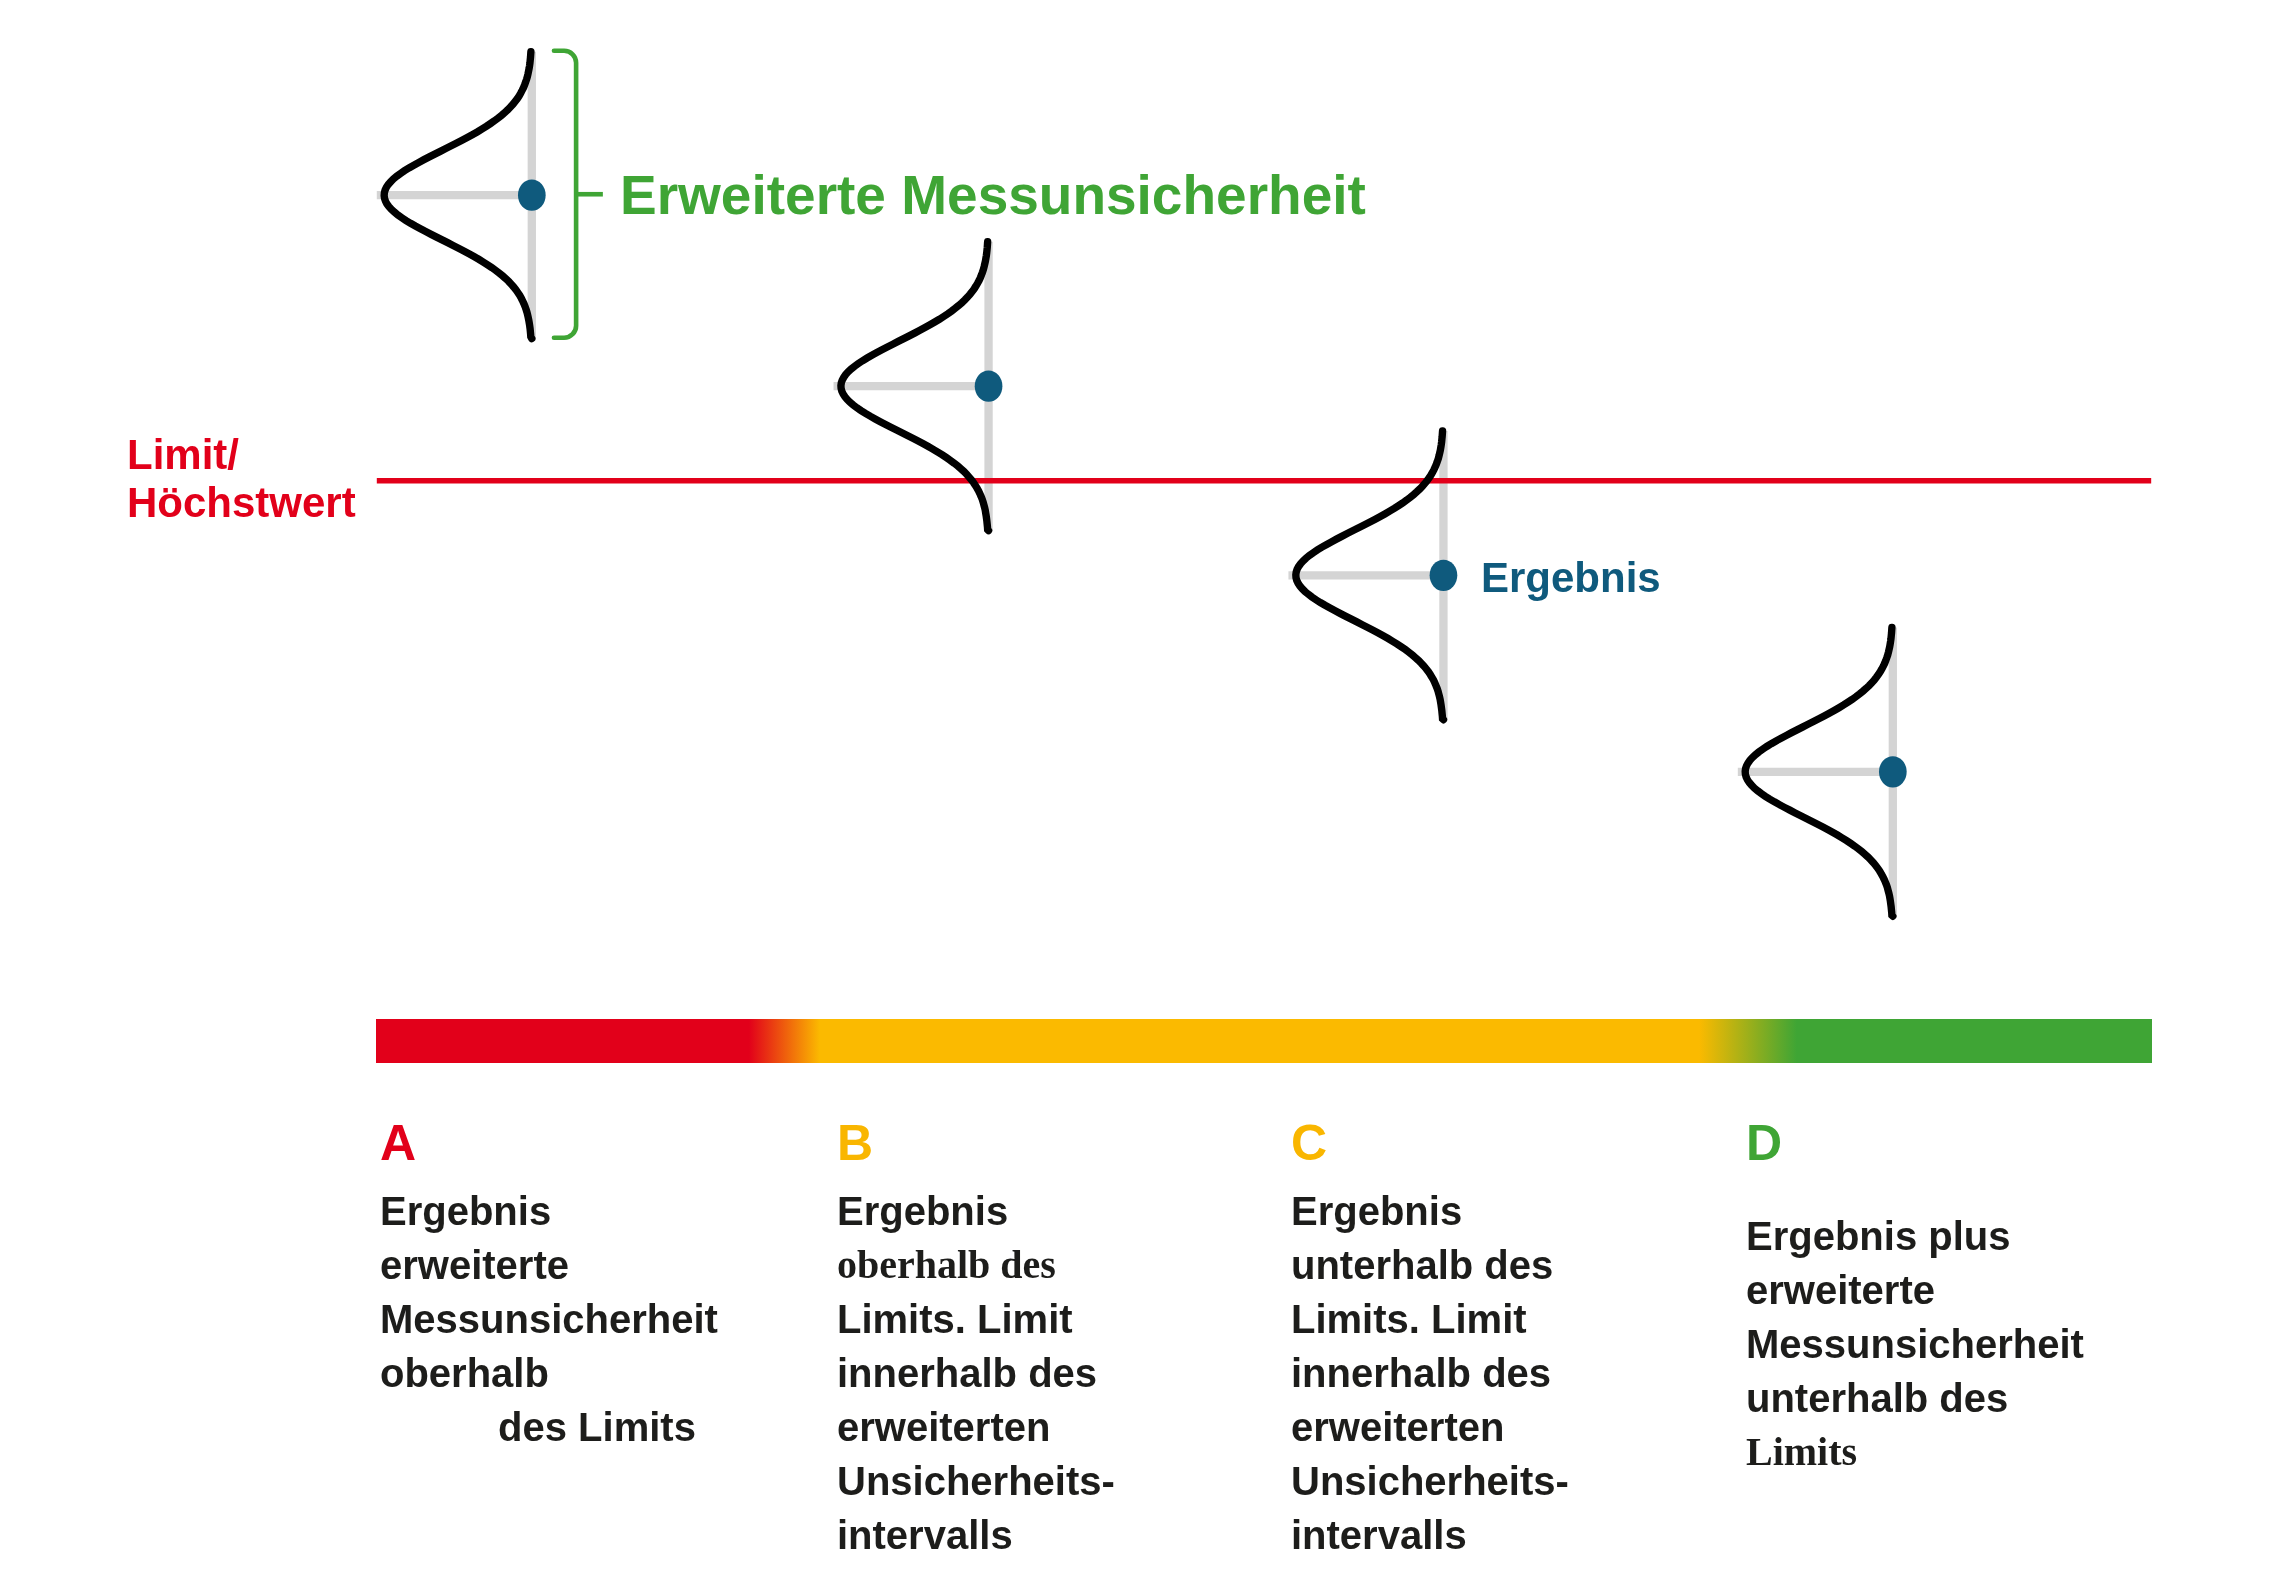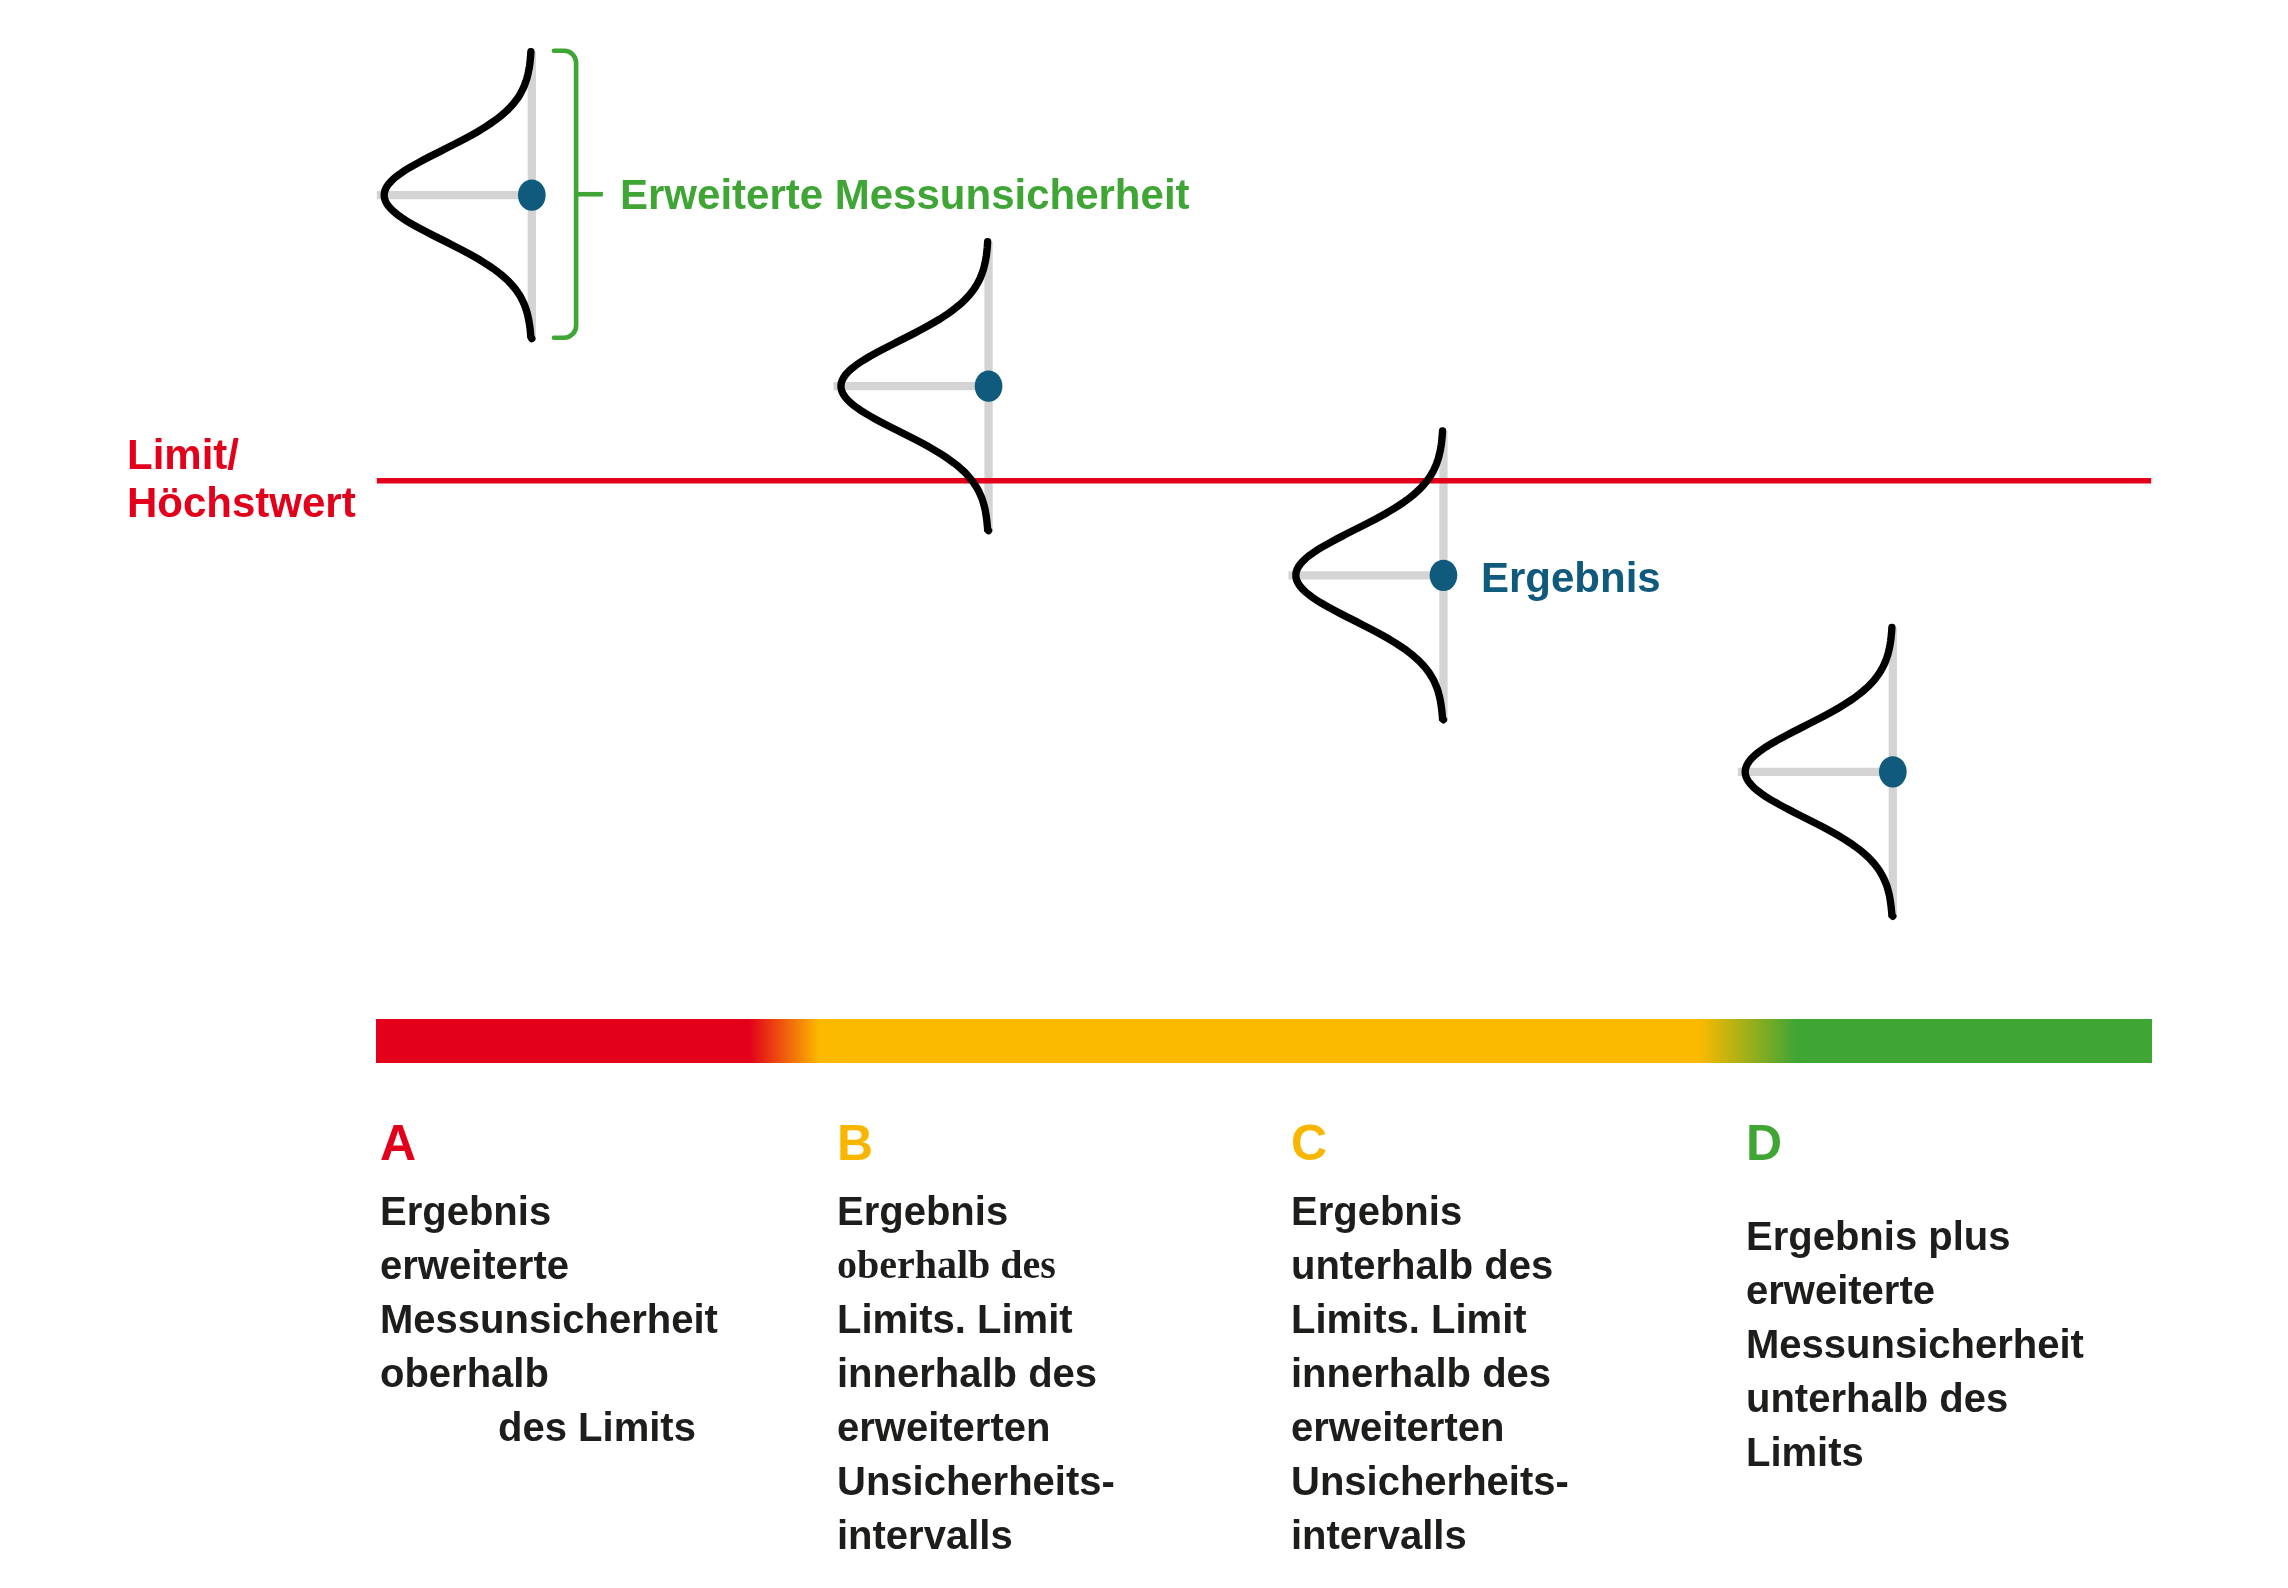--- a/index.html
+++ b/index.html
@@ -1,20 +1,20 @@
 <!DOCTYPE html>
 <html style="font-size:14.8px"><head>
 <meta charset="utf-8">
 <style>
   html,body{margin:0;padding:0;background:#fff;}
   .stage{position:relative;width:2289px;height:1588px;background:#ffffff;overflow:hidden;
          font-family:"Liberation Sans",sans-serif;font-weight:700;}
   #diagram-svg{position:absolute;left:0;top:0;width:2289px;height:1588px;}
   .limit-label{position:absolute;left:127px;top:431px;font-size:42px;line-height:48px;}
-  .uncertainty-label{position:absolute;left:620px;top:195px;transform:translateY(-50%);font-size:42px;white-space:nowrap;}
+  .uncertainty-label{position:absolute;left:620px;top:195px;transform:translateY(-50%);font-size:55px;white-space:nowrap;}
   .result-label{position:absolute;left:1481px;top:578px;transform:translateY(-50%);font-size:42px;white-space:nowrap;}
   .gradient-bar{position:absolute;}
   #columns{position:absolute;left:0;top:0;width:100%;height:100%;}
   .col{position:absolute;top:1117px;width:434px;}
   .col:nth-child(1){left:380px;}
   .col:nth-child(2){left:837px;}
   .col:nth-child(3){left:1291px;}
   .col:nth-child(4){left:1746px;}
   .col-letter{font-size:50px;line-height:52px;margin-bottom:14.8px;}
   .col-line{font-size:40px;line-height:54px;}
@@ -85,18 +85,18 @@
         <div class="col-line" style="color: rgb(29, 29, 27);">erweiterten</div>
         <div class="col-line" style="color: rgb(29, 29, 27);">Unsicherheits-</div>
         <div class="col-line" style="color: rgb(29, 29, 27);">intervalls</div>
       </div>
       <div class="col">
         <div class="col-letter" style="color: rgb(63, 165, 53);">D</div>
         <div class="col-line" style="color: rgb(29, 29, 27); margin-top: 40px;">Ergebnis plus</div>
         <div class="col-line" style="color: rgb(29, 29, 27);">erweiterte</div>
         <div class="col-line" style="color: rgb(29, 29, 27);">Messunsicherheit</div>
         <div class="col-line" style="color: rgb(29, 29, 27);">unterhalb des</div>
-        <div class="col-line" style="color: rgb(29, 29, 27);">Limits</div>
+        <div class="col-line" style="color: rgb(29, 29, 27); font-family: Liberation Serif, serif;">Limits</div>
       </div>
     </div>
 
 </div>
 
 
 </body></html>

